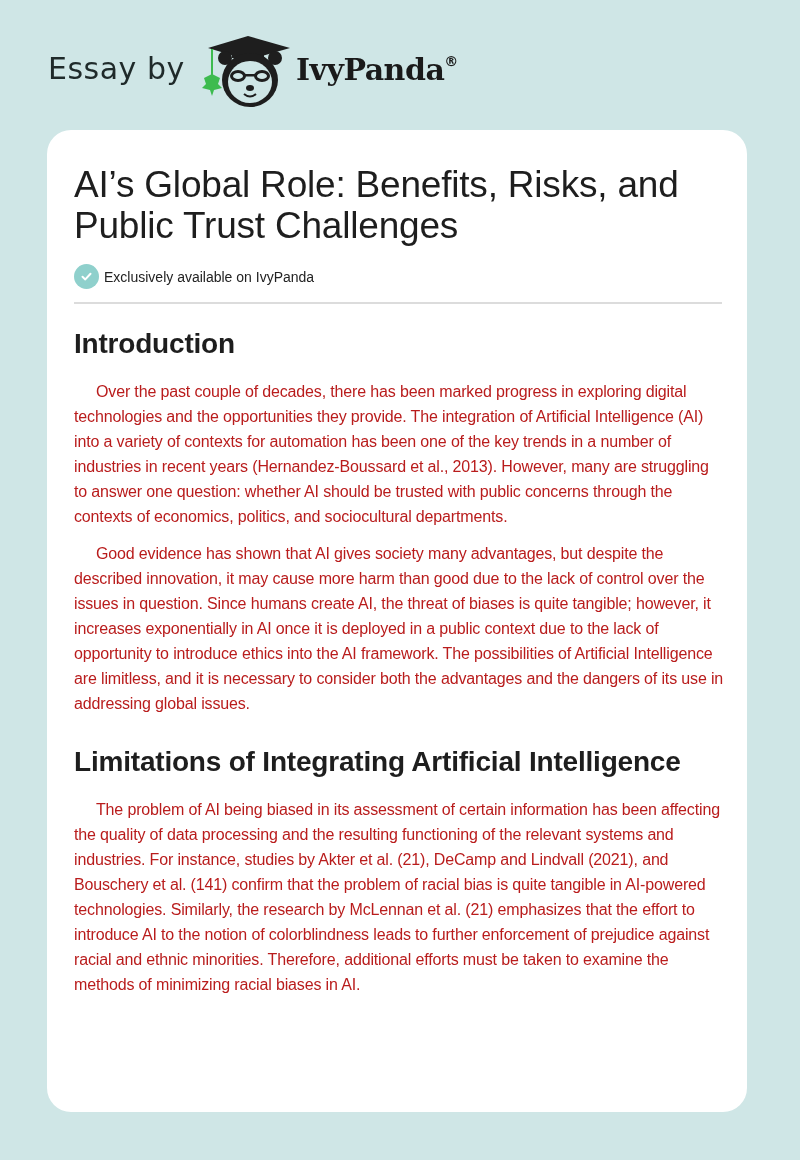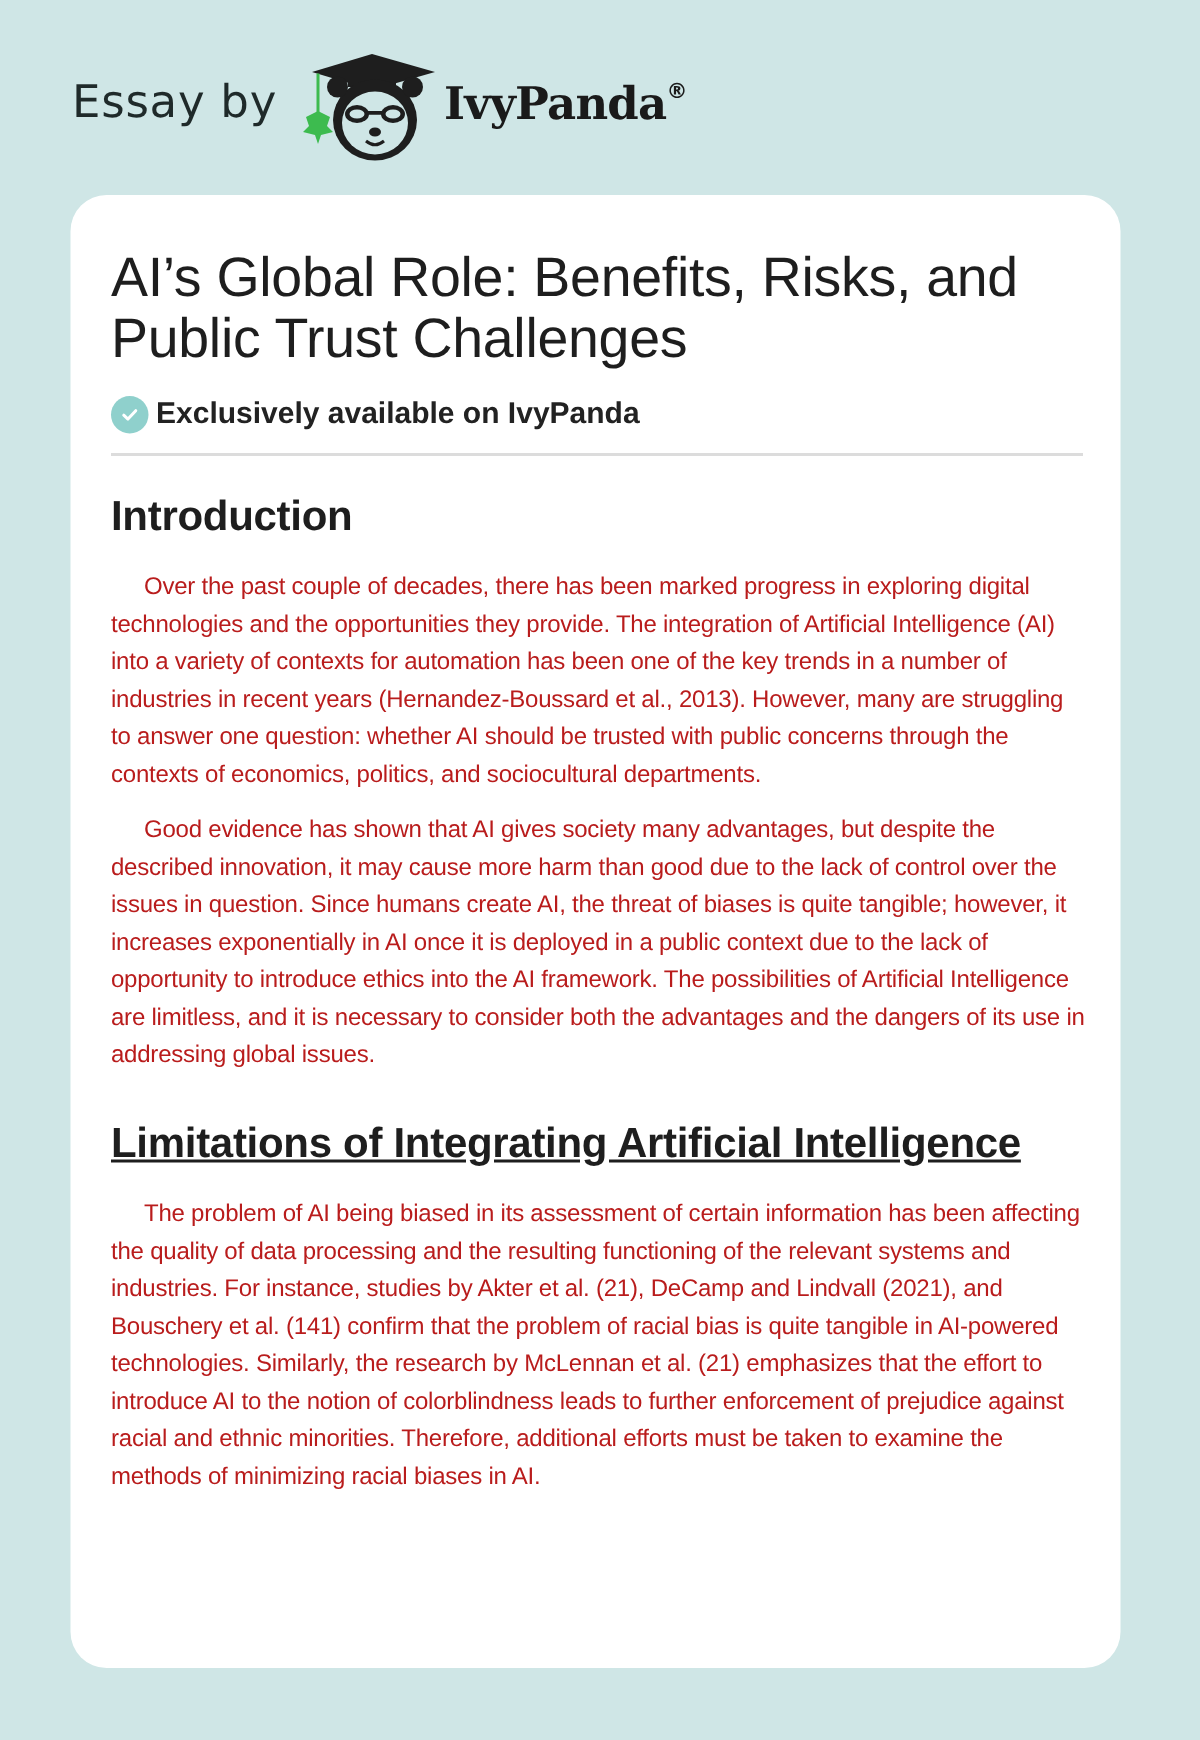--- a/index.html
+++ b/index.html
@@ -71,22 +71,22 @@
     }
     .check-badge {
       width: 25px; height: 25px;
       border-radius: 50%;
       background: #8fd0cc;
       display: flex;
       align-items: center;
       justify-content: center;
     }
     .exclusive-text {
-      font-size: 20px;
-      font-weight: bold;
+      font-size: 14px;
+      font-weight: normal;
       color: #222;
     }
     .divider {
       position: absolute;
       left: 27px; top: 172px;
       width: 648px; height: 2px;
       background: #dcdcdc;
     }
     .content {
       position: absolute;
@@ -94,21 +94,21 @@
       width: 650px;
     }
     h2 {
       font-size: 28px;
       font-weight: bold;
       color: #1e1e1e;
       line-height: 36px;
       margin-bottom: 17px;
       letter-spacing: -0.2px;
     }
-    h2.second { margin-top: 28px; margin-bottom: 17px; text-decoration: underline; }
+    h2.second { margin-top: 28px; margin-bottom: 17px; }
     p {
       font-size: 16px;
       line-height: 25px;
       color: #b91c1c;
       text-indent: 22px;
       margin-bottom: 12px;
       letter-spacing: -0.15px;
     }
   </style>
 </head>

